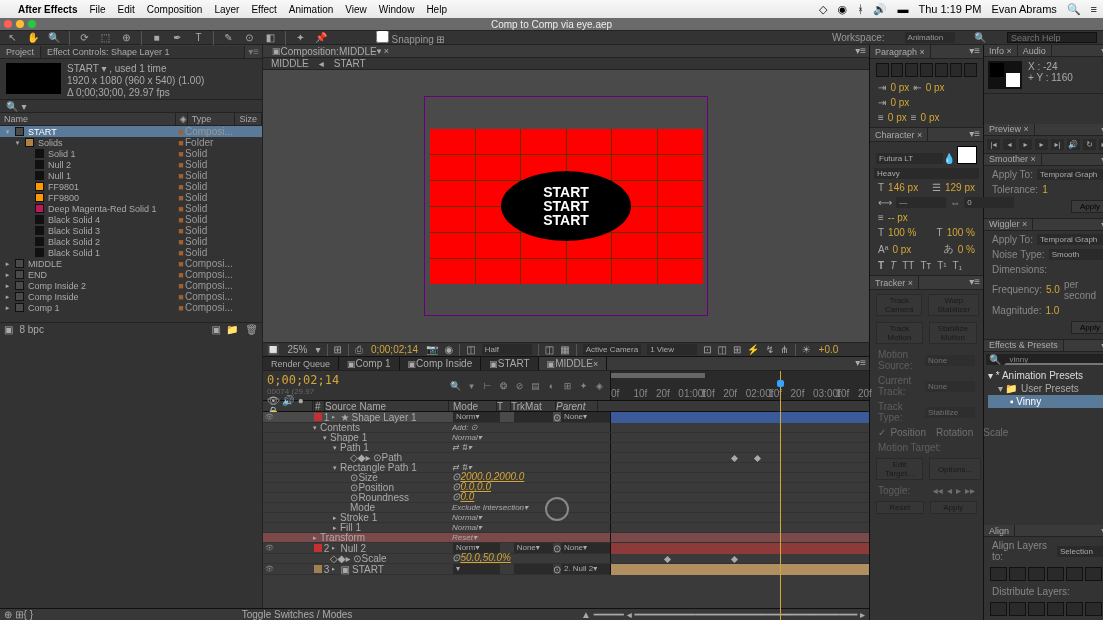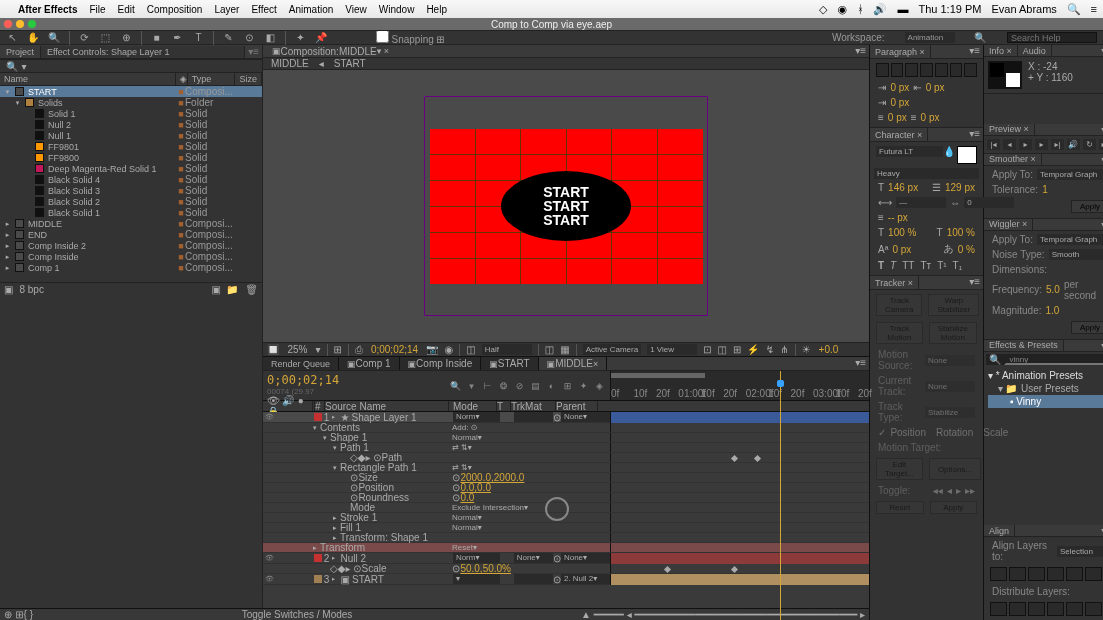--- a/index.html
+++ b/index.html
@@ -75,40 +75,40 @@
     .tl-ruler .cti{ position:absolute; top:0; bottom:-220px; width:1px; background:#d4a638; z-index:20;}
     .tl-ruler .cti::before{content:''; position:absolute; top:9px; left:-3px; width:7px; height:7px; background:#36a3ff; border-radius:2px;}
     .tl-ruler .tick{ position:absolute; bottom:1px;}
     .tl-cols{ height:11px; display:flex; background:#383838; border-bottom:1px solid #111; font-size:8px;}
     .tl-cols .c-av{width:50px; padding-left:4px;}
     .tl-cols .c-num{width:10px;}
     .tl-cols .c-name{width:124px;}
     .tl-cols .c-mode{width:48px; padding-left:4px;}
     .tl-cols .c-t{width:14px;}
     .tl-cols .c-trk{width:45px;}
-    .tl-cols .c-par{width:42px;}
+    .tl-cols .c-par{width:42px;font-style:italic;}
     .tl-cols div{border-right:1px solid #222; display:flex; align-items:center;}
     .tl-body{ flex:1; overflow:hidden; position:relative; background:#3a3a3a;}
     .layer-row{ display:flex; height:11px; align-items:center; font-size:9px; border-bottom:1px solid #303030;}
     .layer-row.sel{ background:#4a4a4a;}
     .layer-left{ width:348px; display:flex; align-items:center; border-right:1px solid #111;}
     .layer-left .av{width:50px; display:flex; gap:1px; padding-left:2px;}
     .layer-left .av span{width:9px; font-size:7px; color:#888;}
     .layer-left .num{width:10px; text-align:center;}
     .layer-left .nm{width:124px; display:flex; align-items:center; gap:2px; overflow:hidden;}
     .layer-left .nm .tri{width:7px; font-size:7px; color:#aaa;}
     .layer-left .dd{width:48px; background:#2a2a2a; font-size:8px; padding:0 3px; border:0; color:#aaa; height:10px;}
     .layer-left .t{width:14px; text-align:center;}
     .layer-right{ flex:1; position:relative; height:11px;}
     .bar{ position:absolute; top:0; bottom:0;}
     .key{ position:absolute; top:3px; width:5px; height:5px; background:#aaa; transform:rotate(45deg);}
     .prop-row{ display:flex; height:10px; font-size:9px; border-bottom:1px solid #323232;}
     .prop-row .pl{ width:186px; display:flex; align-items:center;}
     .prop-row .pl .tri{width:7px; font-size:7px;}
-    .prop-row .pv{ width:162px; padding-left:3px; display:flex; align-items:center; border-right:1px solid #111;}
+    .prop-row .pv{ width:162px; padding-left:3px; display:flex; align-items:flex-end; border-right:1px solid #111;font-style:italic;}
     .prop-row .pr{ flex:1; position:relative;}
     .hotvalue{ color:#d4a638; text-decoration:underline;}
     .circle{ position:absolute; width:24px; height:24px; border:2px solid #888; border-radius:50%; left:282px; top:85px; pointer-events:none;}
     .right-col{ width:234px; background:#333; border-left:1px solid #111; display:flex; flex-direction:column;}
     .rp-tabs{ height:14px; display:flex; background:#3a3a3a; border-bottom:1px solid #222;}
     .rp-tabs .tab{padding:0 5px; font-size:9px; display:flex; align-items:center; border-right:1px solid #222;}
     .rp-body{ padding:2px 4px; display:flex; flex-direction:column; gap:2px; font-size:9px;}
     .align-row{ display:flex; gap:2px; padding:2px;}
     .align-btn{ width:17px; height:14px; background:#2a2a2a; border:1px solid #111;}
     .rp-sec{ border-bottom:1px solid #222; padding-bottom:3px;}
@@ -116,21 +116,21 @@
     .info-sw{width:34px; height:28px; background:#111; position:relative;}
     .info-sw .s1{position:absolute; left:2px; top:2px; width:14px; height:14px; background:#000;}
     .info-sw .s2{position:absolute; right:2px; bottom:2px; width:14px; height:14px; background:#fff;}
     .prev-ctrl{display:flex; gap:3px; padding:3px;}
     .prev-ctrl span{width:13px; height:11px; background:#2a2a2a; display:flex; align-items:center; justify-content:center; font-size:8px;}
     .rp-line{display:flex; padding:1px 4px; font-size:9px; align-items:center; gap:4px;}
     .rp-line .lbl{color:#888;}
     .rp-line .val{color:#d4a638;}
     .rp-dd{background:#2a2a2a; font-size:8px; padding:0 3px; min-width:50px; height:11px; display:flex; align-items:center;}
     .rp-btn{background:#3a3a3a; border:1px solid #222; padding:1px 8px; font-size:8px; margin:2px;}
-    .char-row{display:flex; padding:2px; gap:1px; align-items:flex-start;}
+    .char-row{display:flex; padding:2px; gap:1px; align-items:flex-end;}
     .ep-search{background:#222; height:11px; width:100%; font-size:8px; color:#888; padding:0 3px;}
     .ep-tree{padding:2px 4px; font-size:9px; height:210px; overflow:hidden;}
     .ep-tree div{padding:1px 0;}
     .bot-strip{ position:absolute; bottom:0; left:0; right:234px; height:12px; background:#383838; border-top:1px solid #111; display:flex; align-items:center; padding:0 4px; font-size:8px;}
     .bot-strip .mid{margin:0 auto;}
   </style>
 </head>
 <body>
 
 <div class="menubar">
@@ -195,20 +195,28 @@
   </div>
 </div>
 
 <div class="main">
 
   <div class="left-col">
     <div class="panel-tab">
       <div class="tab active">Project</div>
       <div class="tab" style="flex:1; overflow:hidden;">Effect Controls: Shape Layer 1</div>
       <div class="x">▾≡</div>
+    </div>
+    <div class="proj-head">
+      <div class="proj-thumb"></div>
+      <div class="proj-info">
+        <div>START ▾ , used 1 time</div>
+        <div>1920 x 1080  (960 x 540) (1.00)</div>
+        <div>Δ 0;00;30;00, 29.97 fps</div>
+      </div>
     </div>
     <div class="proj-search">
       <span class="glass">🔍</span>
       <span>▾</span>
     </div>
     <div class="proj-cols">
       <div style="width:177px">Name</div>
       <div style="width:12px">◈</div>
       <div style="width:48px">Type</div>
       <div style="flex:1">Size</div>
@@ -608,28 +616,20 @@
           <div class="prop-row">
             <div class="pl" style="padding-left: 70px;">
               <span class="tri">▸</span>
               <span>Fill 1</span>
             </div>
             <div class="pv">
               <span class="dd" style="font-size:8px">Normal▾</span>
             </div>
             <div class="pr"></div>
           </div>
-          <div class="prop-row">
-            <div class="pl" style="padding-left: 70px;">
-              <span class="tri">▸</span>
-              <span>Transform: Shape 1</span>
-            </div>
-            <div class="pv"></div>
-            <div class="pr"></div>
-          </div>
           <div class="prop-row" style="background: rgb(122, 74, 74);">
             <div class="pl" style="padding-left: 50px;">
               <span class="tri">▸</span>
               <span>Transform</span>
             </div>
             <div class="pv">
               <span class="dd" style="font-size:8px">Reset▾</span>
             </div>
             <div class="pr"></div>
           </div>

